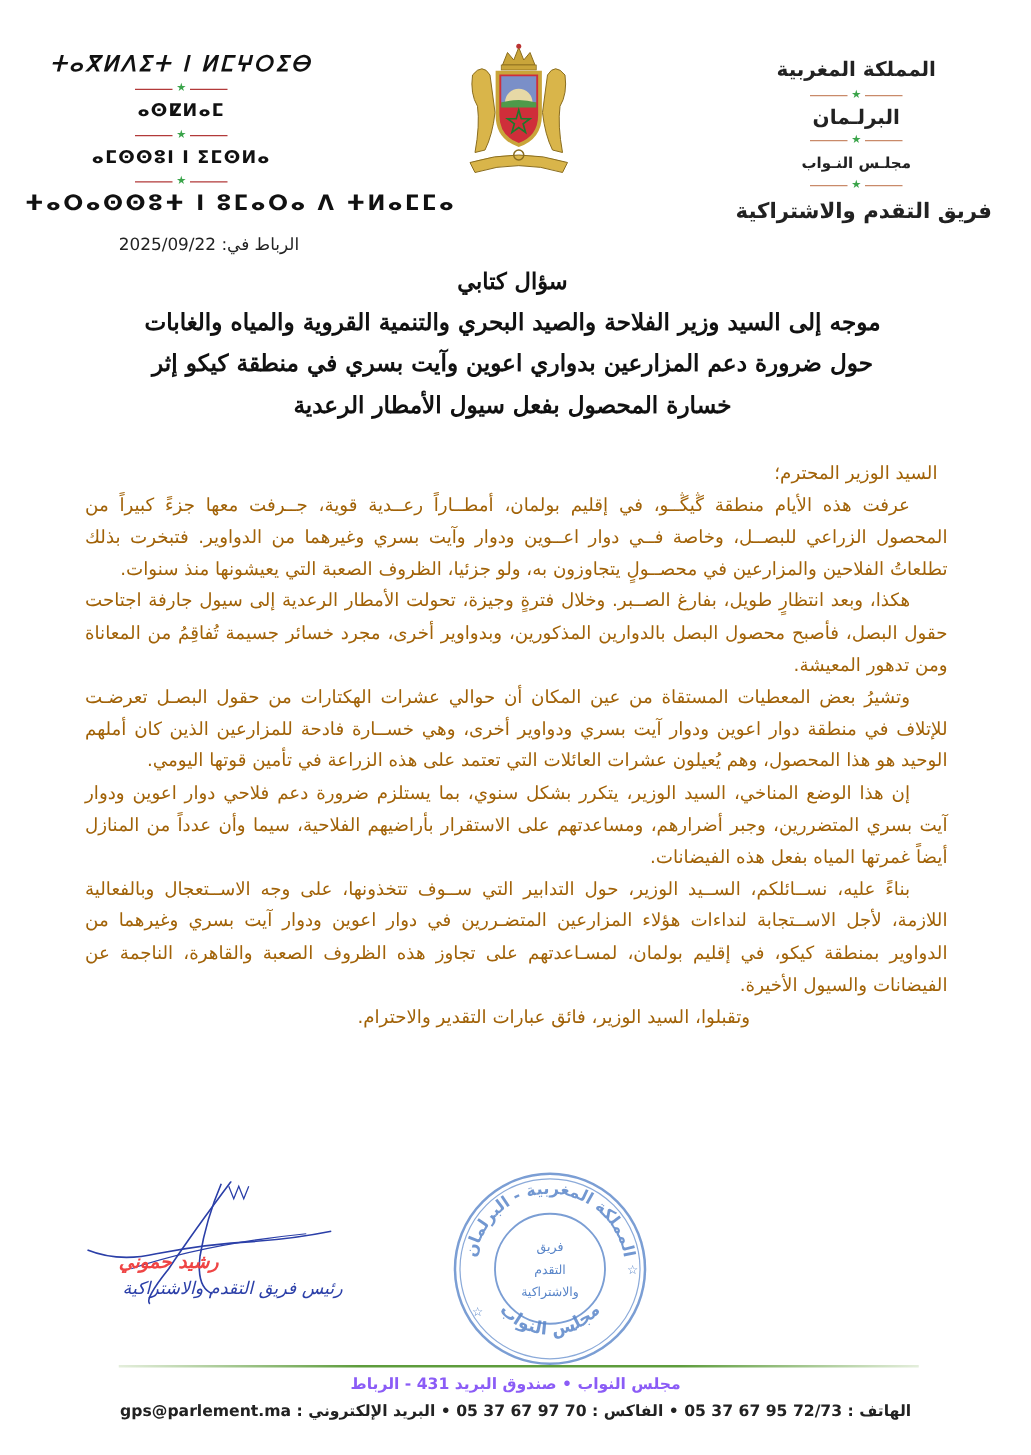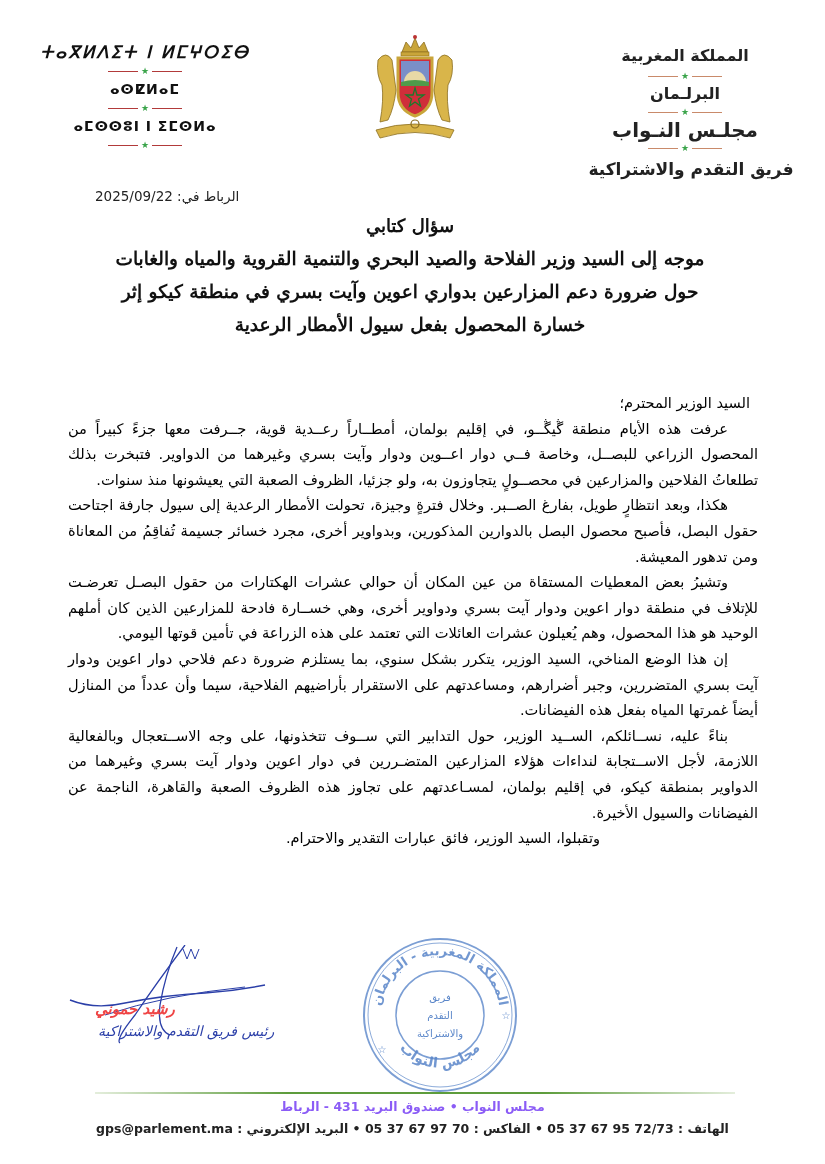--- a/index.html
+++ b/index.html
@@ -13,33 +13,33 @@
   .tif .l4 { font-size:17px; letter-spacing:2px; font-weight:bold; white-space:nowrap; }
   .tif .row { height:25px; line-height:25px; }
   .div-line { display:flex; align-items:center; justify-content:center; height:12px; }
   .div-line span.bar { width:30px; height:1px; background:#b23a3a; display:inline-block; }
   .div-line span.star { color:#3aa44a; font-size:9px; margin:0 3px; line-height:12px; }
 
   
   .arh { position:absolute; right:30px; top:42px; width:220px; text-align:center; direction:rtl; font-family:"DejaVu Sans", sans-serif; color:#222; }
   .arh .a1 { font-size:16px; font-weight:bold; height:28px; line-height:28px; }
   .arh .a2 { font-size:16px; font-weight:bold; height:24px; line-height:24px; }
-  .arh .a3 { font-size:20px; font-weight:bold; height:24px; line-height:24px; }
+  .arh .a3 { font-size:12px; font-weight:bold; height:24px; line-height:24px; }
   .arh .a4 { font-size:17px; font-weight:bold; height:30px; line-height:30px; white-space:nowrap; margin-right:-12px; }
 
   
   .emblem { position:absolute; left:370px; top:30px; width:90px; height:115px; }
 
   .date { position:absolute; left:95px; top:188px; font-size:13.5px; direction:rtl; unicode-bidi:isolate; color:#222; }
 
   .titles { position:absolute; left:60px; width:700px; top:210px; text-align:center; direction:rtl; font-family:"DejaVu Serif", serif; font-weight:bold; color:#111; }
   .titles .t0 { font-size:18px; height:32px; line-height:32px; }
   .titles .tl { font-size:18.5px; height:33px; line-height:33px; white-space:nowrap; }
 
-  .body { position:absolute; left:68px; width:690px; top:366px; direction:rtl; text-align:justify; font-family:"DejaVu Sans", sans-serif; font-size:14.6px; line-height:25.6px; color:#000000;margin-top:24px; }
+  .body { position:absolute; left:68px; width:690px; top:366px; direction:rtl; text-align:justify; font-family:"DejaVu Sans", sans-serif; font-size:14.6px; line-height:25.6px; color:#a16207; }
   .body p { margin:0; text-indent:30px; text-align-last:right; }
   .body p.salute { text-indent:8px; }
   .body p.closing { text-align:center; text-align-last:center; text-indent:0; padding-left:60px; }
 
   .signature { position:absolute; left:65px; top:945px; width:210px; height:100px; }
   .sig-name { position:absolute; left:95px; top:1000px; font-size:15px; color:#ef4444; direction:rtl; font-style:italic; font-weight:bold; }
   .sig-title { position:absolute; left:70px; top:1023px; font-size:14px; color:#2b3fa8; direction:rtl; font-style:italic;margin-left:28px; }
 
   .stamp { position:absolute; left:360px; top:935px; width:160px; height:160px; }
 
@@ -65,20 +65,21 @@
         <span class="bar"></span>
         <span class="star">★</span>
         <span class="bar"></span>
       </div>
     <div class="row l3">ⴰⵎⵙⵙⵓⵏ ⵏ ⵉⵎⵙⵍⴰ</div>
     <div class="div-line">
         <span class="bar"></span>
         <span class="star">★</span>
         <span class="bar"></span>
       </div>
+    <div class="row l4">ⵜⴰⵔⴰⵙⵙⵓⵜ ⵏ ⵓⵎⴰⵔⴰ ⴷ ⵜⵍⴰⵎⵎⴰ</div>
   </div>
 
   <svg class="emblem" viewBox="0 0 90 115">
 
     <path d="M32 22 L36 12 L41 18 L45 8 L49 18 L54 12 L58 22 Z" fill="#c9a53a" stroke="#8a6d1f" stroke-width="0.8"></path>
     <circle cx="45" cy="7" r="2" fill="#b33"></circle>
     <rect x="31" y="22" width="28" height="4" fill="#c9a53a" stroke="#8a6d1f" stroke-width="0.6"></rect>
 
     <path d="M28 28 L62 28 L62 62 Q62 80 45 86 Q28 80 28 62 Z" fill="#cf2e3a" stroke="#c9a53a" stroke-width="3"></path>
     <path d="M31 31 L59 31 L59 52 L31 52 Z" fill="#7a8fc8"></path>

